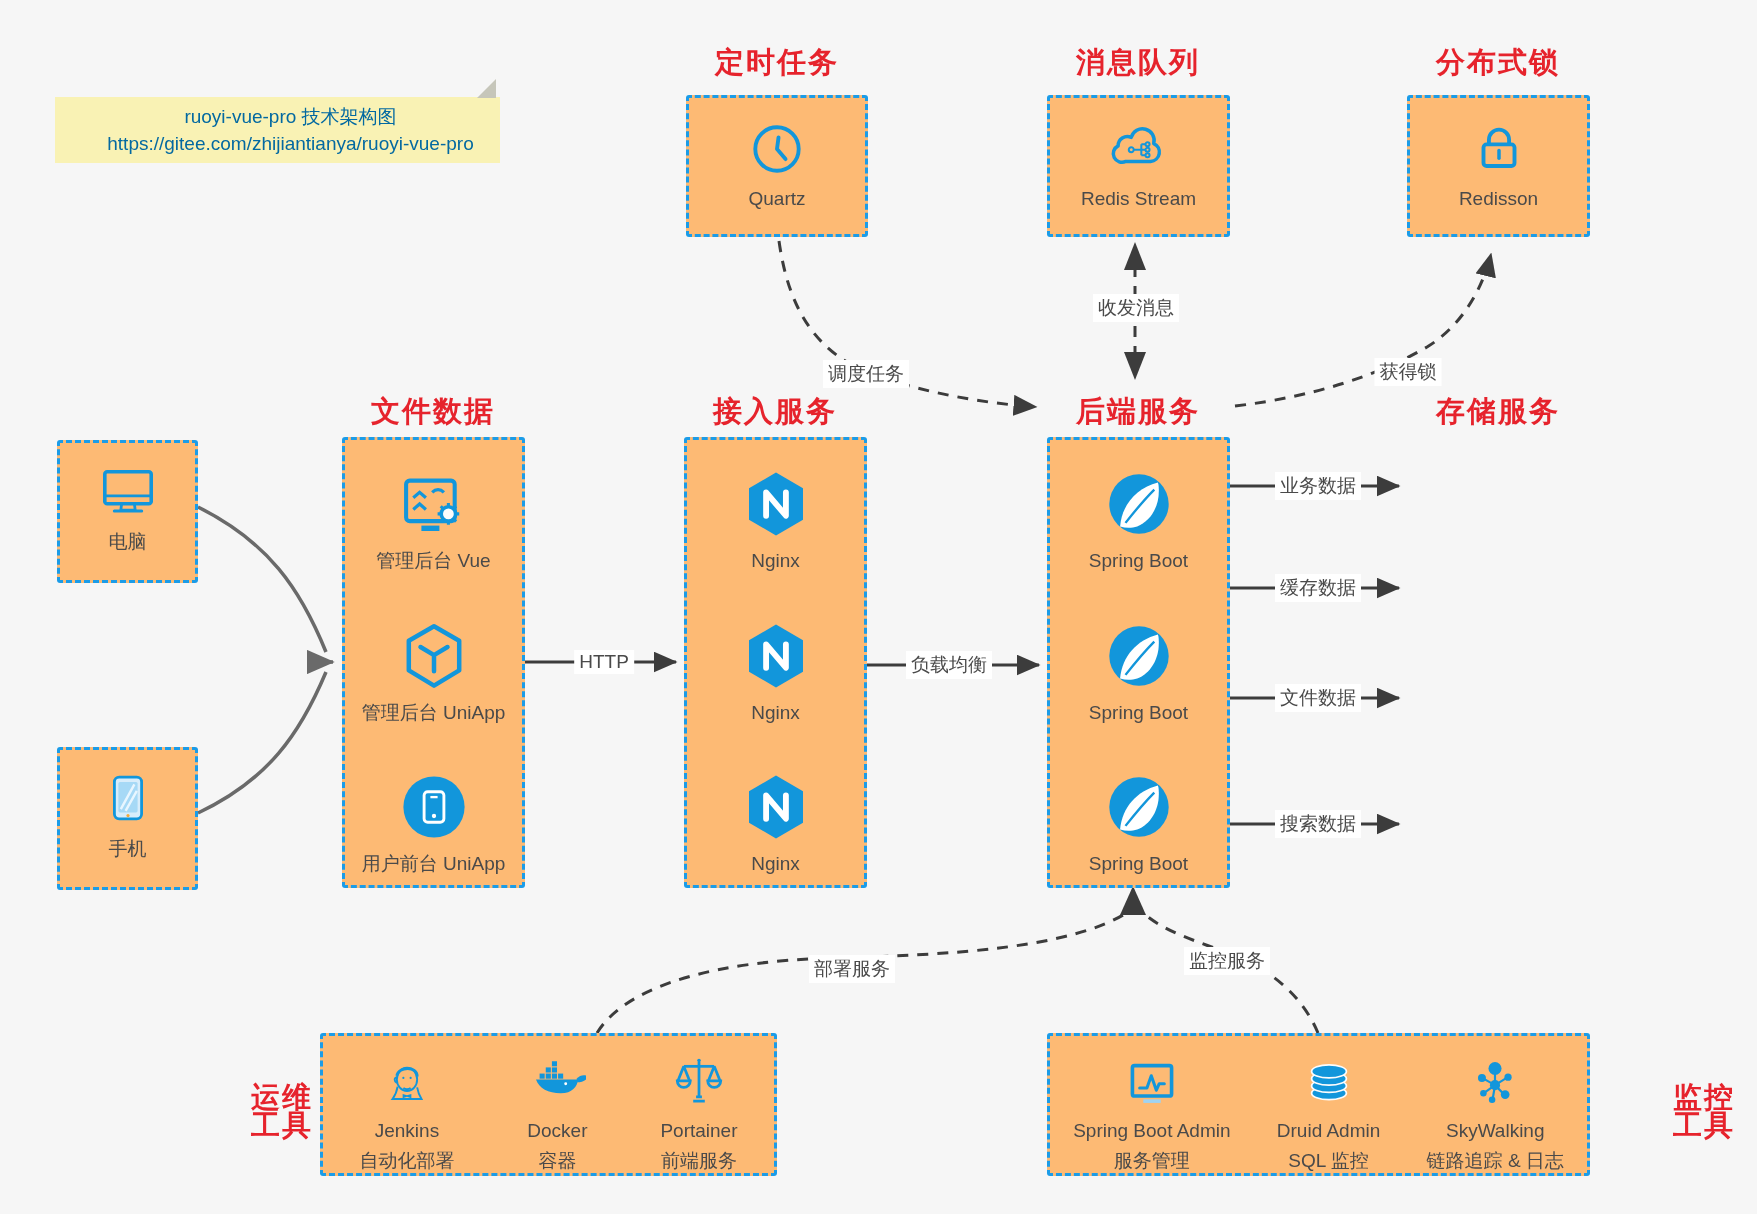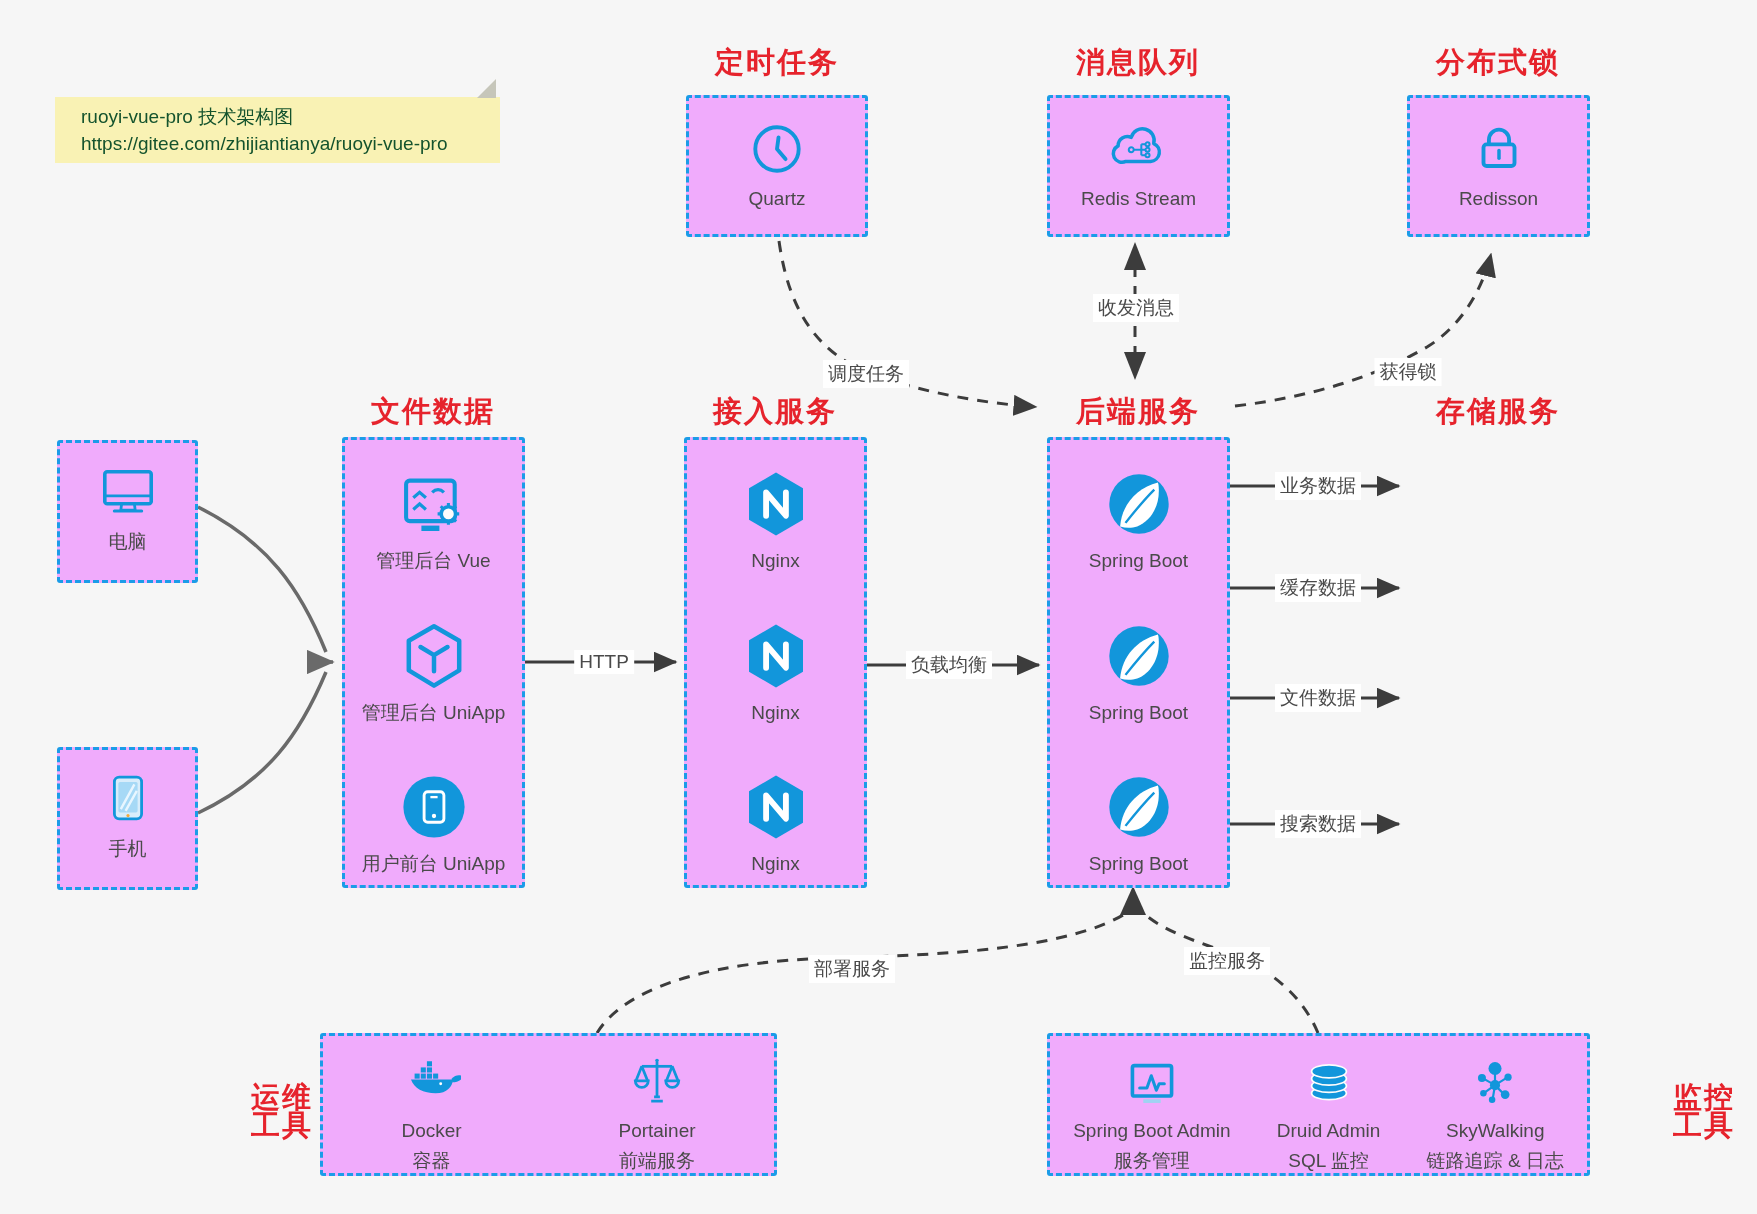--- a/index.html
+++ b/index.html
@@ -1,33 +1,33 @@
 <!DOCTYPE html>
 <html><head>
 <meta charset="utf-8">
 <style>
   html,body{margin:0;padding:0;background:#eee;}
   .stage{position:relative;width:1757px;height:1214px;background:#f6f6f6;
          font-family:"Liberation Sans","DejaVu Sans",sans-serif;overflow:hidden;}
   
-  .box{position:absolute;border:3px dashed #1b9ce8;background:#f0abfc;border-radius:3px;box-sizing:border-box;}
+  .box{position:absolute;border:3px dashed #1b9ce8;background:#fdba74;border-radius:3px;box-sizing:border-box;}
   
   .ctitle{position:absolute;color:#e6232c;font-weight:bold;font-size:29px;text-align:center;letter-spacing:2px;line-height:28px;}
   .cap{color:#4a4a4a;font-size:19px;line-height:23px;white-space:nowrap;}
   .icon{color:#1296db;display:block;}
   .svc-item{position:absolute;left:0;right:0;display:flex;flex-direction:column;align-items:center;}
   .svc-item .cap{margin-top:9px;}
   .node-inner{position:absolute;left:0;right:0;top:20px;display:flex;flex-direction:column;align-items:center;}
   .node-inner .cap{margin-top:7px;}
   .tool-row{position:absolute;inset:0;display:flex;justify-content:space-around;align-items:flex-start;padding-top:18px;}
   .tool-item{display:flex;flex-direction:column;align-items:center;text-align:center;}
   .tool-item .cap{margin-top:7px;}
   
   .note{position:absolute;left:55px;top:97px;width:445px;height:66px;background:#f9f2b4;
-        color:#14532d;font-size:19px;line-height:27px;padding:6px 0 0 26px;box-sizing:border-box;}
+        color:#0369a1;font-size:19px;line-height:27px;padding:6px 0 0 26px;box-sizing:border-box;text-align:center;}
   .note .fold{position:absolute;right:4px;top:-18px;width:0;height:0;
         border-bottom:19px solid #c6c6ba;border-left:19px solid transparent;}
   
   .chip{position:absolute;transform:translate(-50%,-50%);background:#ffffff;color:#4a4a4a;
         font-size:19px;padding:1px 5px;white-space:nowrap;}
   .wires{position:absolute;left:0;top:0;}
   .w-solid{stroke:#3c3c3c;stroke-width:3;fill:none;}
   .w-dash{stroke:#3c3c3c;stroke-width:3;fill:none;stroke-dasharray:11 9;}
   .w-dev{stroke:#6a6a6a;stroke-width:3.5;fill:none;}
 </style>
@@ -342,20 +342,27 @@
 
 
   <div class="ctitle" style="left:248px;top:1083px;width:68px">
     <span style="display:block">运维</span>
     <span style="display:block">工具</span>
   </div>
   <div class="box" style="left:320px;top:1033px;width:457px;height:143px">
     <div class="tool-row">
       <div class="tool-item">
         <svg class="icon" width="58" height="58">
+            <use href="#i-jenkins"></use>
+          </svg>
+        <div class="cap">Jenkins</div>
+        <div class="cap">自动化部署</div>
+      </div>
+      <div class="tool-item">
+        <svg class="icon" width="58" height="58">
             <use href="#i-docker"></use>
           </svg>
         <div class="cap">Docker</div>
         <div class="cap">容器</div>
       </div>
       <div class="tool-item">
         <svg class="icon" width="58" height="58">
             <use href="#i-portainer"></use>
           </svg>
         <div class="cap">Portainer</div>

